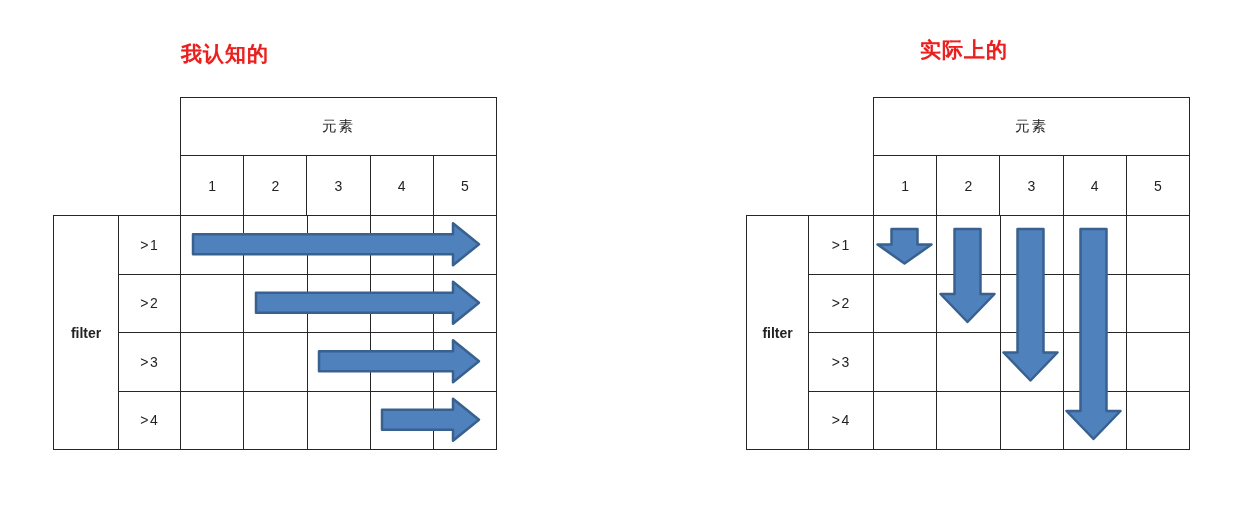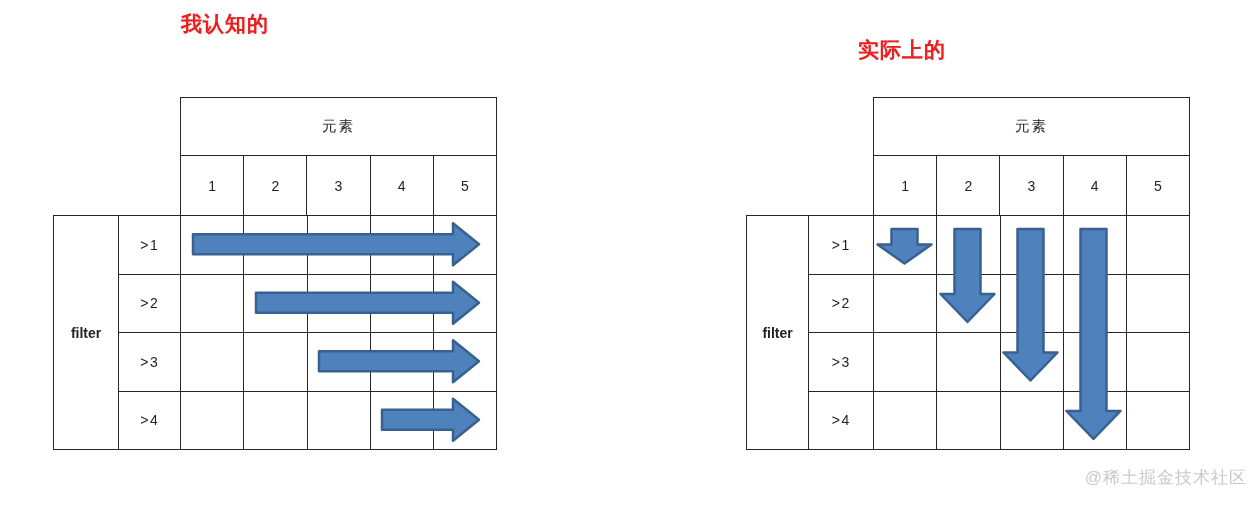--- a/index.html
+++ b/index.html
@@ -13,22 +13,22 @@
   }
   .panel-title{
     position:absolute;
     font-size:21px;
     font-weight:bold;
     color:var(--title-red,#e8201f);
     text-shadow:0 0 1px rgba(255,150,150,.6);
     letter-spacing:1px;
     white-space:nowrap;
   }
-  #left-title{left:181px;top:10px;}
-  #right-title{left:858px;top:36px;}
+  #left-title{left:181px;top:40px;}
+  #right-title{left:920px;top:36px;}
 
   table.grid{
     position:absolute;
     border-collapse:collapse;
     table-layout:fixed;
   }
   table.grid td{
     border:1px solid #262626;
     padding:0;
     text-align:center;
@@ -214,14 +214,13 @@
       <polygon points="193,234.25 453,234.25 453,223.25 479,244.25 453,265.25 453,254.25 193,254.25" fill="#4f81bd" stroke="#38618f" stroke-width="2.5" stroke-linejoin="round"></polygon>
       <polygon points="256,292.75 453,292.75 453,281.75 479,302.75 453,323.75 453,312.75 256,312.75" fill="#4f81bd" stroke="#38618f" stroke-width="2.5" stroke-linejoin="round"></polygon>
       <polygon points="319,351.25 453,351.25 453,340.25 479,361.25 453,382.25 453,371.25 319,371.25" fill="#4f81bd" stroke="#38618f" stroke-width="2.5" stroke-linejoin="round"></polygon>
       <polygon points="382,409.75 453,409.75 453,398.75 479,419.75 453,440.75 453,429.75 382,429.75" fill="#4f81bd" stroke="#38618f" stroke-width="2.5" stroke-linejoin="round"></polygon>
       <polygon points="891.5,229 917.5,229 917.5,244.525 931.5,244.525 904.5,263.5 877.5,244.525 891.5,244.525" fill="#4f81bd" stroke="#38618f" stroke-width="2.5" stroke-linejoin="round"></polygon>
       <polygon points="954.5,229 980.5,229 980.5,294 994.5,294 967.5,322 940.5,294 954.5,294" fill="#4f81bd" stroke="#38618f" stroke-width="2.5" stroke-linejoin="round"></polygon>
       <polygon points="1017.5,229 1043.5,229 1043.5,352.5 1057.5,352.5 1030.5,380.5 1003.5,352.5 1017.5,352.5" fill="#4f81bd" stroke="#38618f" stroke-width="2.5" stroke-linejoin="round"></polygon>
       <polygon points="1080.5,229 1106.5,229 1106.5,411 1120.5,411 1093.5,439 1066.5,411 1080.5,411" fill="#4f81bd" stroke="#38618f" stroke-width="2.5" stroke-linejoin="round"></polygon>
     </svg>
 
-  <div id="watermark">@稀土掘金技术社区</div>
 </div>
 
 </body></html>

